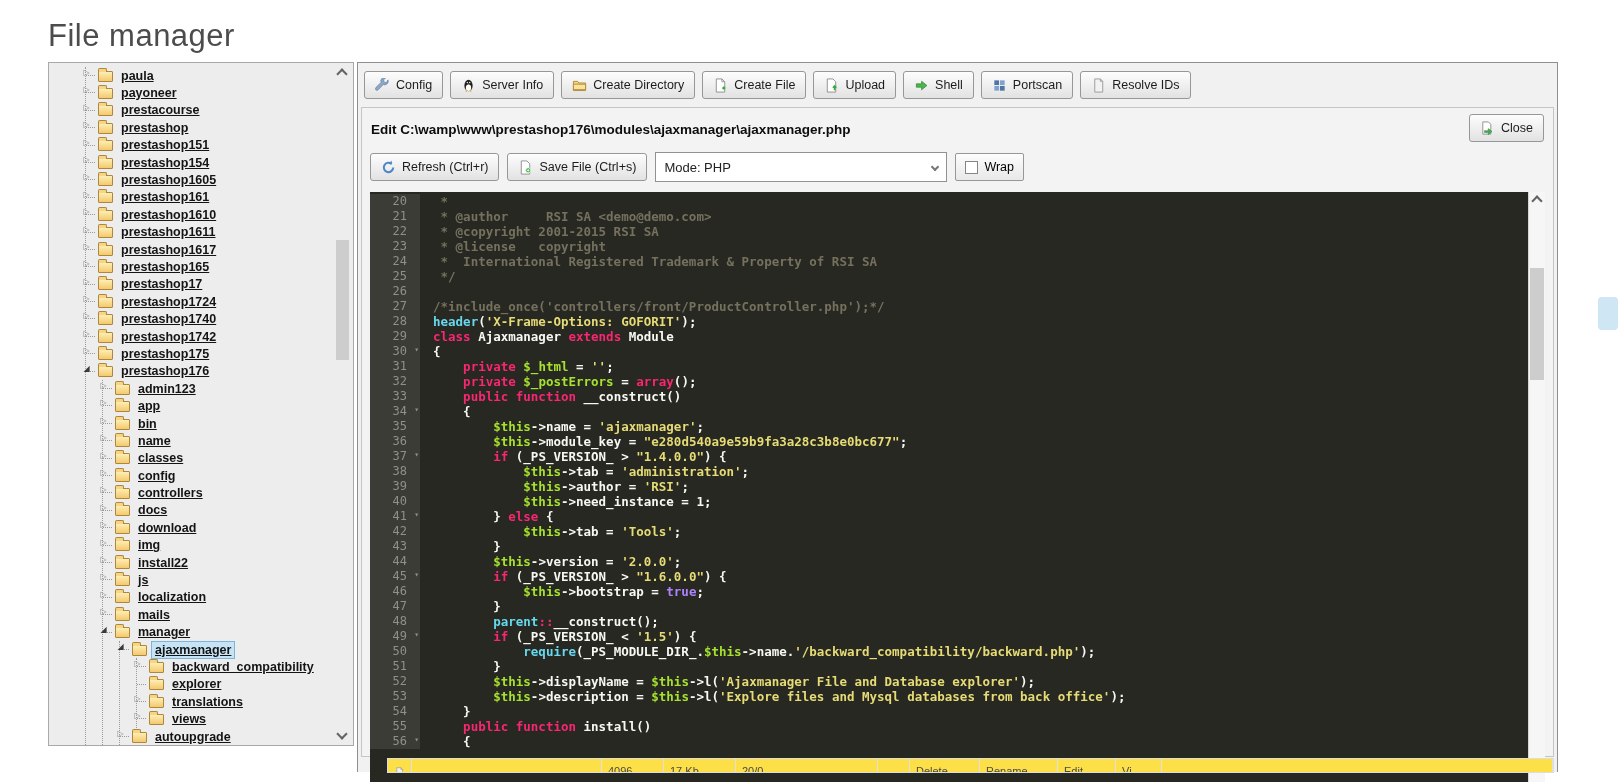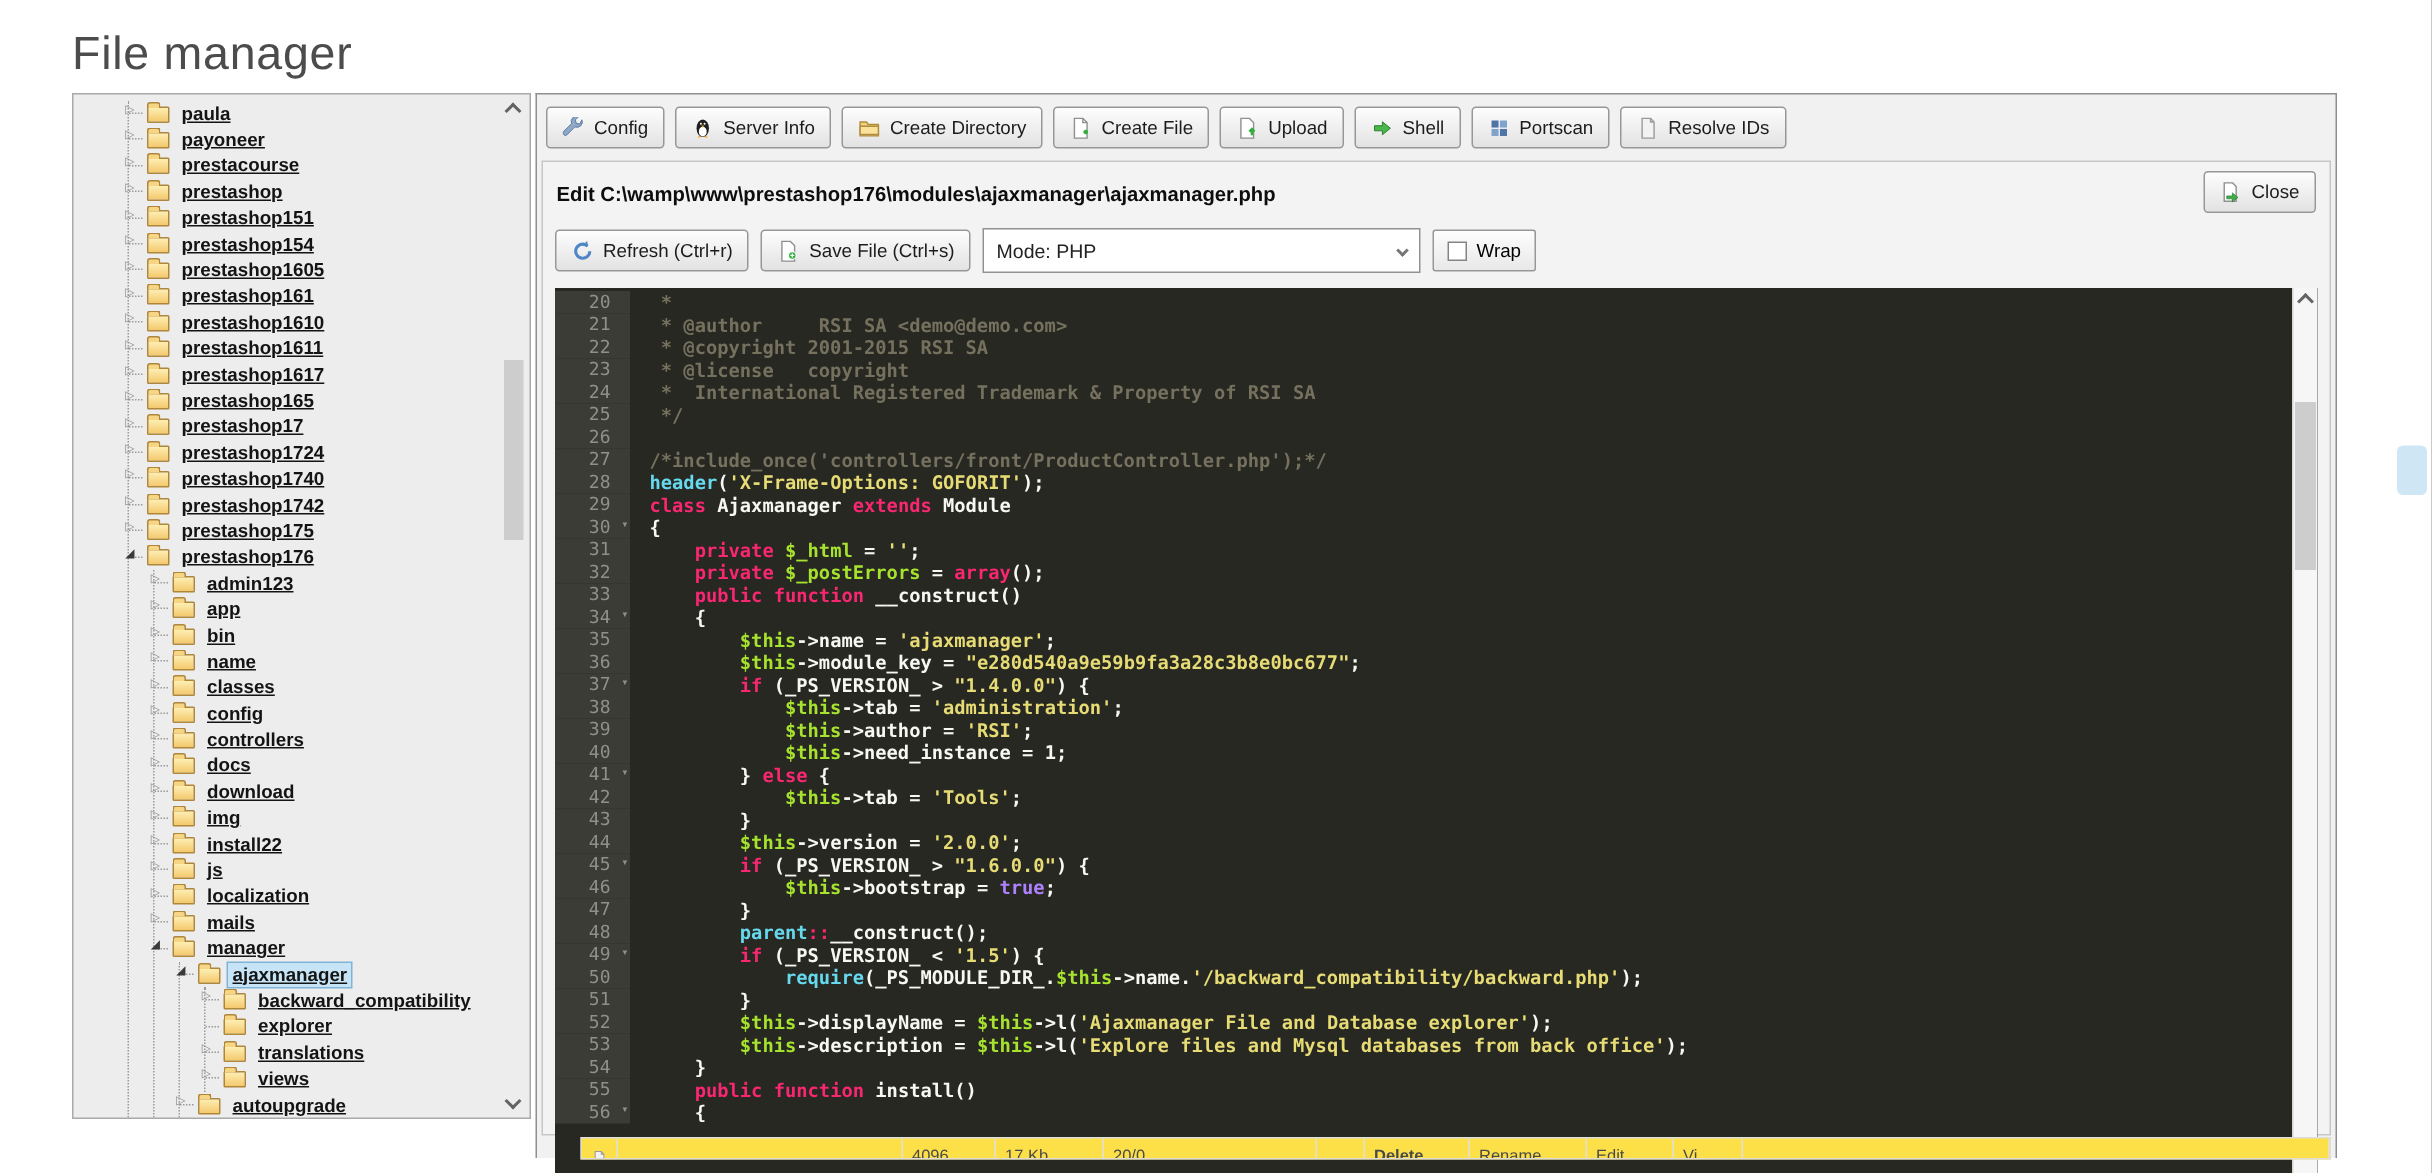--- a/index.html
+++ b/index.html
@@ -707,21 +707,21 @@
   <div id="file-row">
       <span class="fcell" style="width: 24px;"><svg viewBox="0 0 16 16">
           <path d="M4 1h6l2.5 2.5V15H4z" fill="#f2f2f2" stroke="#9a9a9a"></path>
           <path d="M10 1v2.5h2.5" fill="none" stroke="#9a9a9a"></path>
         </svg></span>
       <span class="fcell" style="width: 190px;"></span>
       <span class="fcell" style="width: 62px;">4096</span>
       <span class="fcell" style="width: 72px;">17 Kb</span>
       <span class="fcell" style="width: 142px;">20/0</span>
       <span class="fcell" style="width: 32px;"></span>
-      <span class="fcell" style="width: 70px; font-weight: bold;">Delete</span>
+      <span class="fcell" style="width: 70px;">Delete</span>
       <span class="fcell" style="width: 78px;">Rename</span>
       <span class="fcell" style="width: 58px;">Edit</span>
       <span class="fcell" style="width: 46px;">Vi</span>
       <span class="fcell grow"></span>
     </div>
 </div>
 
 <div id="scroll-marker"></div>
 
 </body></html>

